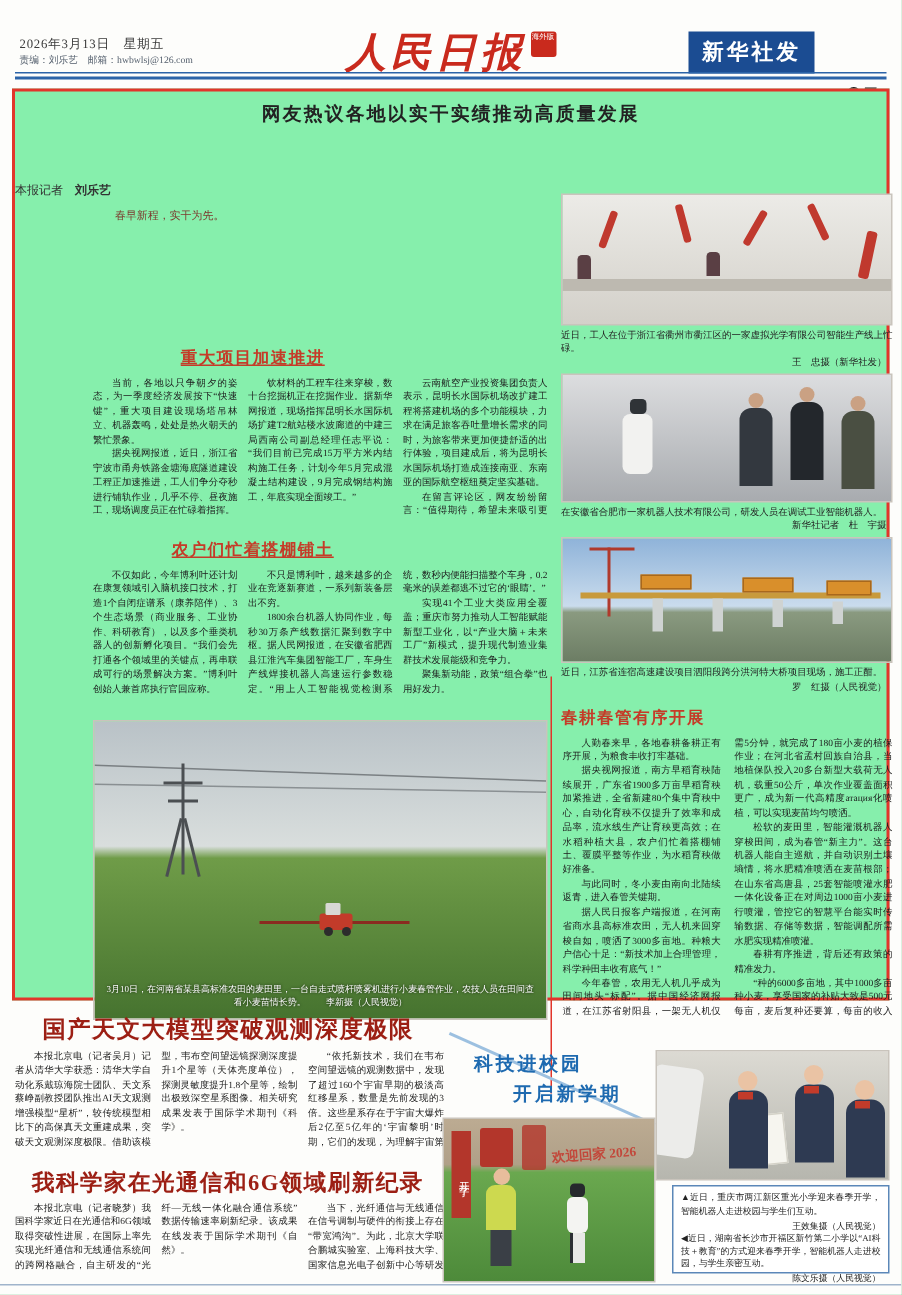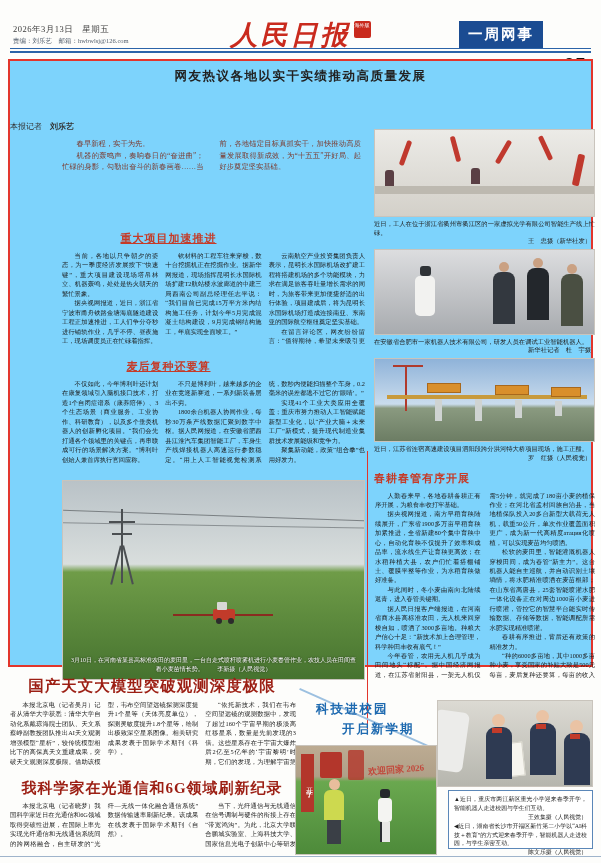--- a/index.html
+++ b/index.html
@@ -19,21 +19,21 @@
     width:17px; height:17px; background:#c92a1d; color:#fff; font-size:5px; line-height:5.6px;
     text-align:center; padding-top:2px; border-radius:2px; font-style:normal; }
   .badge { position:absolute; right:58px; top:21px; background:#1b4c92; color:#fff;
     font-size:14.5px; font-weight:bold; padding:4px 9px 5px; letter-spacing:2px; }
   .pagenum { position:absolute; right:16px; top:18px; font-size:23px; font-weight:bold; font-style:italic; color:#111;margin-top:35px; }
   .rule-thin { position:absolute; left:10px; right:10px; top:48px; border-top:1.5px solid #2b63a8; }
   .rule-thick { position:absolute; left:10px; right:10px; top:51px; border-top:2.5px solid #2b63a8; }
   .rule-bottom { position:absolute; left:0; right:0; top:856px; border-top:1px solid #9fb4cb; }
   
   .redbox { position:absolute; left:8px; top:59px; width:585px; height:608px;
-    border:2.5px solid #e2352b; background:#7dd3fc; }
+    border:2.5px solid #e2352b; background:#86efac; }
   .kicker { position:absolute; left:0; right:0; top:7px; text-align:center;
     font-size:12.5px; font-weight:bold; letter-spacing:1.5px; color:#222; }
   .main-title { position:absolute; left:0; right:0; top:23px; text-align:center;
     font-size:29px; font-weight:bold; letter-spacing:4px; color:#d0231a; }
   .byline { position:absolute; left:0; right:0; top:60px; text-align:left; font-size:8px; color:#333; }
   .byline b { margin-left:6px; }
   
   .leftblock { position:absolute; left:52px; top:77px; width:303px; }
   .quote { position:relative; column-count:2; column-gap:16px; font-size:7.3px; line-height:1.6;
     color:#7c3a2e; text-align:justify; height:84px; overflow:hidden; padding-right:4px; }
@@ -129,50 +129,49 @@
 
 <div class="page">
 
   <div class="dateblock">
     <div class="date-line">2026年3月13日　星期五</div>
     <div class="editor-line">责编：刘乐艺　邮箱：hwbwlsj@126.com</div>
   </div>
   <div class="masthead">
     <span class="masthead-title">人民日报</span><span class="masthead-seal">海外版</span>
   </div>
-  <div class="badge">一周网事</div>
+  <div class="badge">新华社发</div>
   <div class="pagenum">05</div>
   <div class="rule-thin"></div>
   <div class="rule-thick"></div>
 
   <div class="redbox">
     <div class="kicker">网友热议各地以实干实绩推动高质量发展</div>
     <div class="byline">
       <span>本报记者</span>
       <b>刘乐艺</b>
     </div>
 
     <div class="leftblock">
       <div class="quote">
         <p>春早新程，实干为先。</p>
-        <p>机器的轰鸣声，奏响春日的“奋进曲”；忙碌的身影，勾勒出奋斗的新春画卷……当前，各地锚定目标真抓实干，加快推动高质量发展取得新成效，为“十五五”开好局、起好步奠定坚实基础。</p>
 
       </div>
 
       <div class="sec-head">重大项目加速推进</div>
       <div class="bodycols cols3 b1">
         <p>当前，各地以只争朝夕的姿态，为一季度经济发展按下“快速键”，重大项目建设现场塔吊林立、机器轰鸣，处处是热火朝天的繁忙景象。</p>
         <p>据央视网报道，近日，浙江省宁波市甬舟铁路金塘海底隧道建设工程正加速推进，工人们争分夺秒进行铺轨作业，几乎不停、昼夜施工，现场调度员正在忙碌着指挥。</p>
         <p>钦材料的工程车往来穿梭，数十台挖掘机正在挖掘作业。据新华网报道，现场指挥昆明长水国际机场扩建T2航站楼水波廊道的中建三局西南公司副总经理任志平说：“我们目前已完成15万平方米内结构施工任务，计划今年5月完成混凝土结构建设，9月完成钢结构施工，年底实现全面竣工。”</p>
         <p>云南航空产业投资集团负责人表示，昆明长水国际机场改扩建工程将搭建机场的多个功能模块，力求在满足旅客吞吐量增长需求的同时，为旅客带来更加便捷舒适的出行体验，项目建成后，将为昆明长水国际机场打造成连接南亚、东南亚的国际航空枢纽奠定坚实基础。</p>
         <p>在留言评论区，网友纷纷留言：“值得期待，希望未来吸引更多游客来到云南旅游”“重大工程项目有力支撑高质量发展”。</p>
 
       </div>
 
-      <div class="sec-head">麦后复种还要算</div>
+      <div class="sec-head">农户们忙着搭棚铺土</div>
       <div class="bodycols cols3 b2">
         <p>不仅如此，今年博利叶还计划在康复领域引入脑机接口技术，打造1个自闭症谱系（康养陪伴）、3个生态场景（商业服务、工业协作、科研教育），以及多个垂类机器人的创新孵化项目。“我们会先打通各个领域里的关键点，再串联成可行的场景解决方案。”博利叶创始人兼首席执行官回应称。</p>
         <p>不只是博利叶，越来越多的企业在竞逐新赛道，一系列新装备层出不穷。</p>
         <p>1800余台机器人协同作业，每秒30万条产线数据汇聚到数字中枢。据人民网报道，在安徽省肥西县江淮汽车集团智能工厂，车身生产线焊接机器人高速运行参数稳定。“用上人工智能视觉检测系统，数秒内便能扫描整个车身，0.2毫米的误差都逃不过它的‘眼睛’。”</p>
         <p>实现41个工业大类应用全覆盖；重庆市努力推动人工智能赋能新型工业化，以“产业大脑＋未来工厂”新模式，提升现代制造业集群技术发展能级和竞争力。</p>
         <p>聚集新动能，政策“组合拳”也用好发力。</p>
 
       </div>
 
       <div class="photo photo-field">

